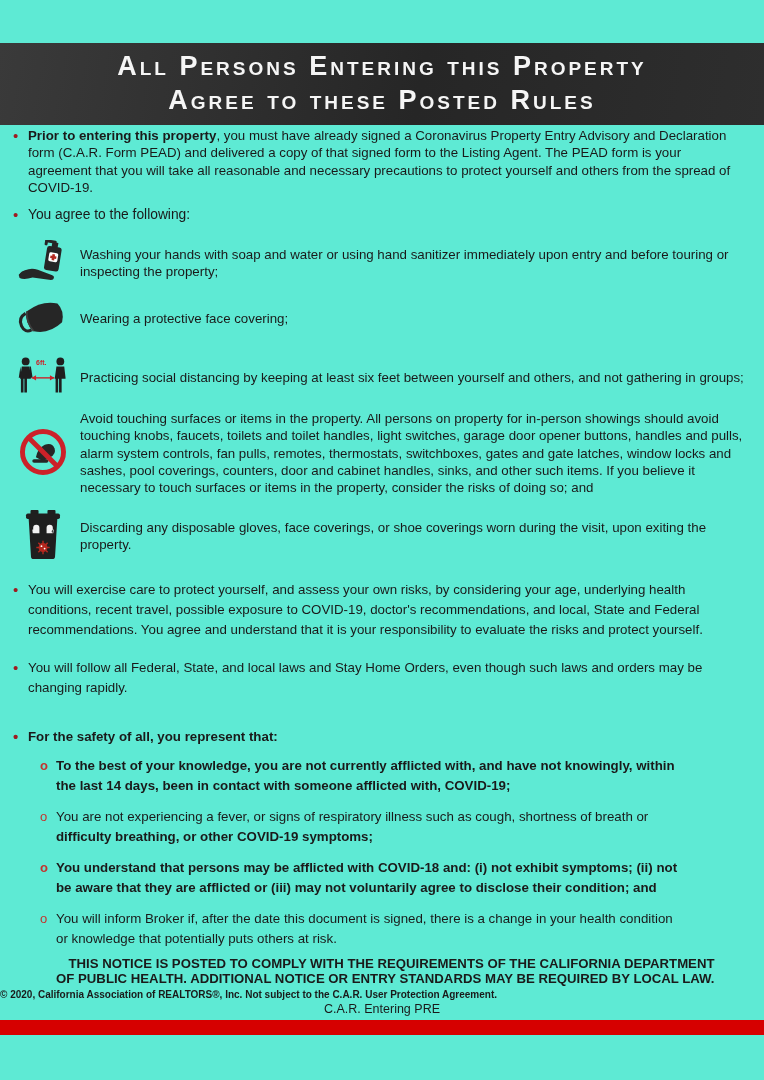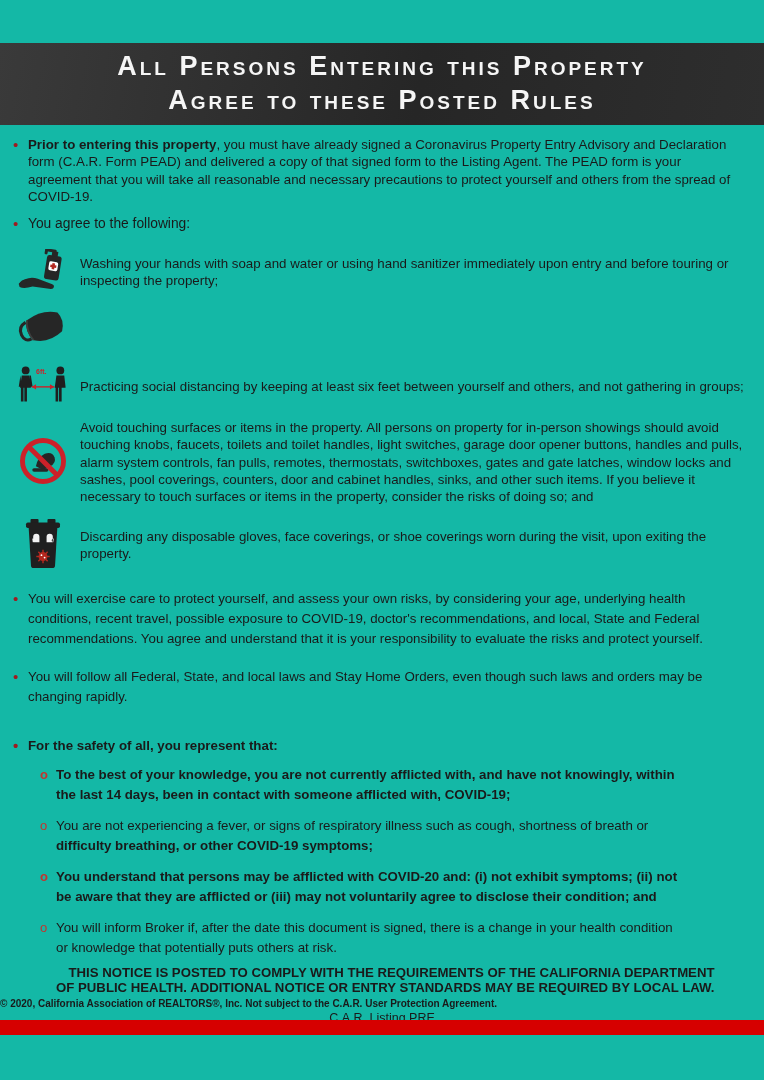--- a/index.html
+++ b/index.html
@@ -2,21 +2,21 @@
 <html><head>
 <meta charset="utf-8">
 <style>
   * { box-sizing: border-box; margin: 0; padding: 0; }
   html, body { background: #ffffff; }
   body { font-family: "Liberation Sans", sans-serif; color: #1a1a1a; }
   .page {
     position: relative;
     width: 764px; height: 1080px;
     margin: 0 auto;
-    background: #14b8a6;
+    background: #5eead4;
     overflow: hidden;
   }
   
   .banner {
     margin-top: 43px;
     width: 100%;
     height: 82px;
     background: linear-gradient(100deg, #3a3a3a 0%, #262626 55%, #2e2e2e 100%);
     color: #f5f5f5;
     display: flex; flex-direction: column;
@@ -37,21 +37,21 @@
     font-size: 13.3px;
     line-height: 1.3;
   }
   .bullet::before {
     content: "\2022";
     position: absolute; left: 0; top: -1px;
     color: #9e1c20;
     font-size: 15px;
   }
   .bullet.loose { line-height: 1.5; }
-  .intro { margin-top: 11px; }
+  .intro { margin-top: 2px; }
   .lead { margin-top: 10px; font-size: 13.8px; }
   .b { font-weight: bold; }
   
   .icon-row {
     display: flex;
     margin-left: 14px;
     margin-right: 10px;
     align-items: center;
   }
   .icon-cell { width: 58px; flex: 0 0 58px; display: flex; justify-content: center; }
@@ -144,20 +144,21 @@
   <div class="icon-row mt14">
     <div class="icon-cell">
       <svg width="56" height="40" viewBox="0 0 64 44">
         <g transform="rotate(-14 32 22)">
           <path d="M14 12 Q4 15 6 25 Q8 34 16 32" fill="none" stroke="#262626" stroke-width="3.5"></path>
           <path d="M16 10 Q36 2 52 10 Q58 20 52 32 Q34 42 18 34 Q10 22 16 10 Z" fill="#262626"></path>
           <path d="M16 10 Q12 22 18 34" fill="none" stroke="#3d3d3d" stroke-width="2"></path>
         </g>
       </svg>
     </div>
+    <div class="icon-text">Wearing a protective face covering;</div>
   </div>
 
   <div class="icon-row mt16">
     <div class="icon-cell">
       <svg width="52" height="46" viewBox="0 0 60 52">
         <g fill="#1f1f1f">
           <circle cx="10" cy="8" r="4.5"></circle>
           <path d="M4 14 h12 l2 13 h-3.2 v-13z M4 14 l-2 13 h3.2z"></path>
           <path d="M5.5 14 h9 l1.5 13 v1 h-4.5 v16 h-3 v-16 h-1 v16 h-3 v-16 h-1z"></path>
           <circle cx="50" cy="8" r="4.5"></circle>
@@ -219,22 +220,22 @@
   <div class="bullet loose" style="margin-top:18px">You will follow all Federal, State, and local laws and Stay Home Orders, even though such laws and orders may be changing rapidly.</div>
 
   <div class="bullet rep-lead">For the safety of all, you represent that:</div>
 
   <div class="sub bold">To the best of your knowledge, you are not currently afflicted with, and have not knowingly, within the last 14 days, been in contact with someone afflicted with, COVID-19;</div>
 
   <div class="sub">
     <span>You are not experiencing a fever, or signs of respiratory illness such as cough, shortness of breath or </span><span class="b">difficulty breathing, or other COVID-19 symptoms;</span>
   </div>
 
-  <div class="sub bold">You understand that persons may be afflicted with COVID-20 and: (i) not exhibit symptoms; (ii) not be aware that they are afflicted or (iii) may not voluntarily agree to disclose their condition; and</div>
+  <div class="sub bold">You understand that persons may be afflicted with COVID-18 and: (i) not exhibit symptoms; (ii) not be aware that they are afflicted or (iii) may not voluntarily agree to disclose their condition; and</div>
 
   <div class="sub">You will inform Broker if, after the date this document is signed, there is a change in your health condition or knowledge that potentially puts others at risk.</div>
 
   <div class="notice">THIS NOTICE IS POSTED TO COMPLY WITH THE REQUIREMENTS OF THE CALIFORNIA DEPARTMENT OF PUBLIC HEALTH.  ADDITIONAL NOTICE OR ENTRY STANDARDS MAY BE REQUIRED BY LOCAL LAW.</div>
   <div class="copyright">© 2020, California Association of REALTORS®, Inc.  Not subject to the C.A.R. User Protection Agreement.</div>
-  <div class="doc-label">C.A.R. Listing PRE</div>
+  <div class="doc-label">C.A.R. Entering PRE</div>
 
   <div class="red-bar"></div>
 </div>
 
 </body></html>

